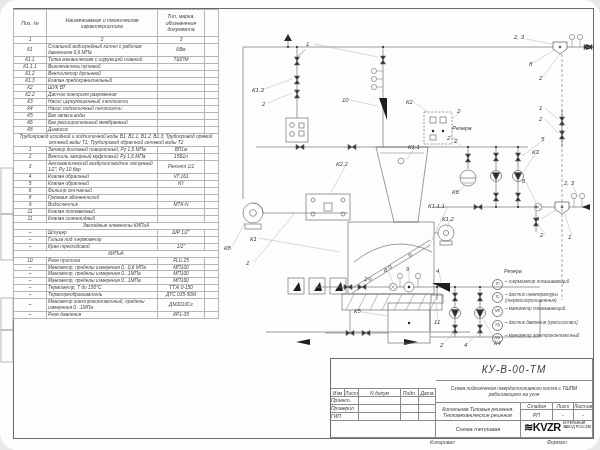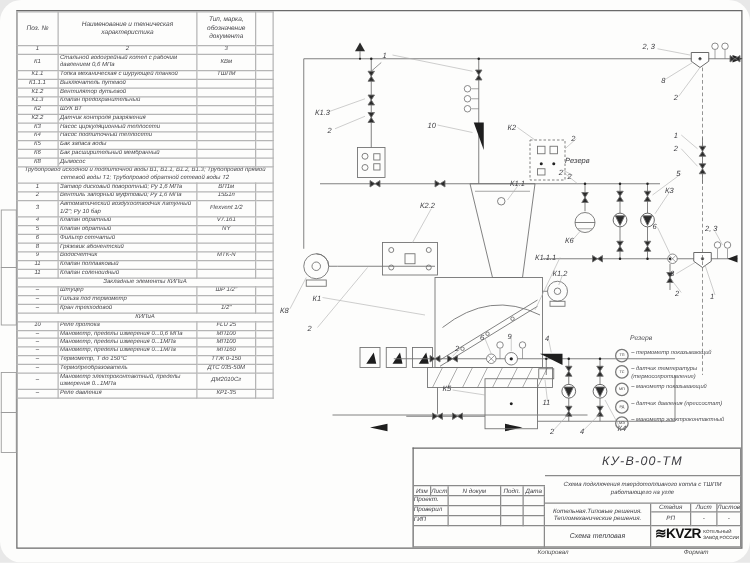--- a/index.html
+++ b/index.html
@@ -13,21 +13,21 @@
   #spec th{font-size:5.2px;text-align:center;height:26px;font-weight:normal;}
   #spec td.pos{text-align:center;}
   #spec td.typ{text-align:center;}
   #spec td.sec{text-align:center;}
   #spec tr.colnum td{text-align:center;height:6px;}
   
   #tblock{position:absolute;left:330px;top:358px;width:262px;height:79px;border-left:1px solid #6a6a6a;border-top:1px solid #6a6a6a;font-style:italic;}
   .cell{position:absolute;box-sizing:border-box;border-right:1px solid #8a8a8a;border-bottom:1px solid #8a8a8a;
         font:italic 5px/1.2 "Liberation Sans",sans-serif;color:#3d3d42;overflow:hidden;}
   .cc{display:flex;align-items:center;justify-content:center;text-align:center;}
-  #logo-wrap{display:flex;align-items:center;gap:2px;padding-left:3px;font-style:normal;}
+  #logo-wrap{display:flex;gap:2px;padding-left:3px;font-style:normal;}
   #logo-mark{font-weight:bold;font-size:11px;color:#111;letter-spacing:-.5px;white-space:nowrap;}
   #logo-co{font-size:3.6px;line-height:1.25;color:#222;white-space:nowrap;}
   #footer-copy,#footer-fmt{position:absolute;top:439px;font:italic 5px "Liberation Sans",sans-serif;color:#4a4a4a;}
   #footer-copy{left:430px;}#footer-fmt{left:547px;}
   
   #legend{position:absolute;left:492px;top:268px;width:106px;font:italic 4.6px/1.25 "Liberation Sans",sans-serif;color:#4a4a4e;}
   #legend .lg-title{font-size:5.4px;margin:0 0 4px 12px;}
   #legend .lg-row{display:flex;align-items:flex-start;margin-bottom:2.5px;}
   #legend .lg-sym{flex:0 0 9px;height:9px;border:0.5px solid #777;border-radius:50%;
         font:3px/9px "Liberation Sans",sans-serif;text-align:center;font-style:normal;color:#333;margin-right:2px;}

